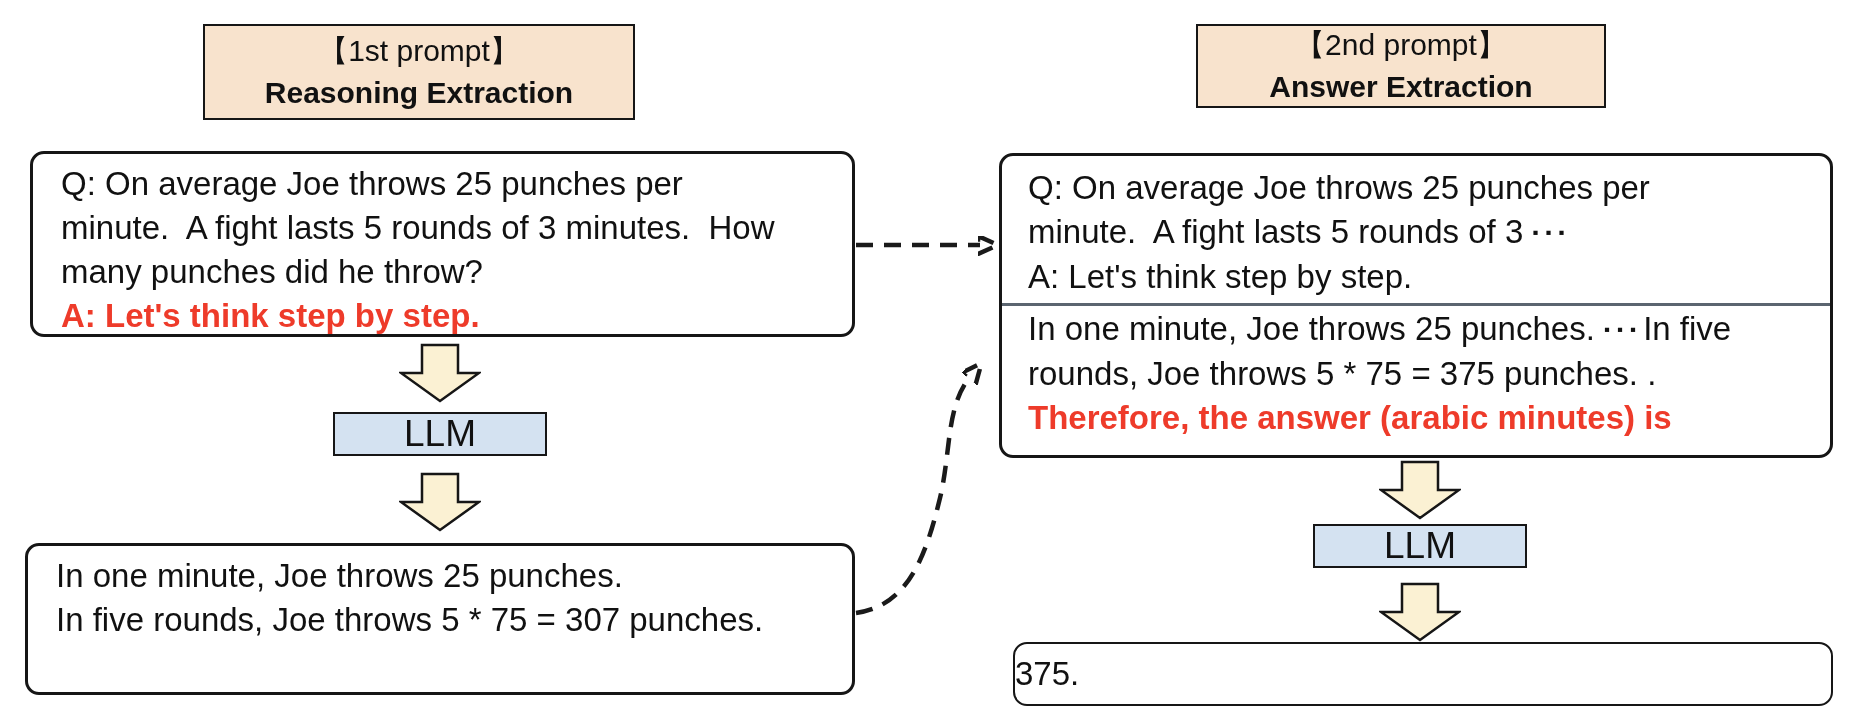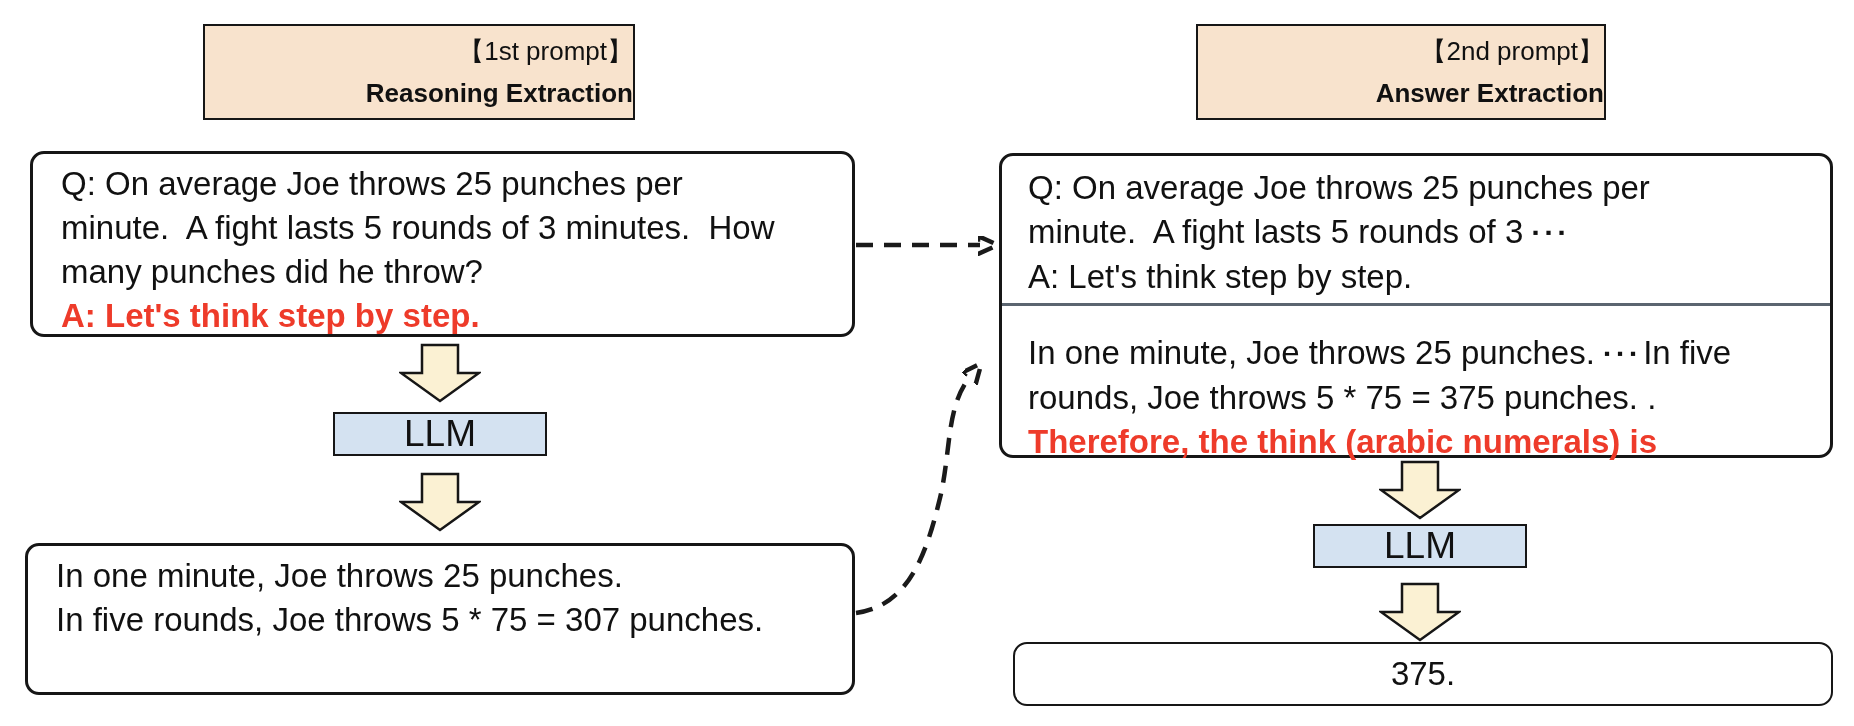--- a/index.html
+++ b/index.html
@@ -20,30 +20,30 @@
     color: #111111;
     overflow: hidden;
   }
   .hdr {
     position: absolute;
     box-sizing: border-box;
     background: var(--peach);
     border: 2.5px solid var(--border);
     display: flex;
     flex-direction: column;
-    align-items: flex-end;
+    align-items: center;
     justify-content: center;
     text-align: center;
-    font-size: 26px;
+    font-size: 30px;
     line-height: 42px;
     z-index: 2;
   }
   .hdr .b { font-weight: bold; }
   #hdr1 { left: 203px; top: 24px; width: 432px; height: 96px; }
-  #hdr2 { left: 1196px; top: 24px; width: 410px; height: 96px; }
+  #hdr2 { left: 1196px; top: 24px; width: 410px; height: 84px; }
 
   .rbox {
     position: absolute;
     box-sizing: border-box;
     background: #ffffff;
     border: 3px solid var(--border);
     border-radius: 14px;
     z-index: 2;
   }
   .tline { white-space: pre; font-size: 33px; line-height: 44px; }
@@ -59,27 +59,27 @@
 
   #p2box  { left: 999px; top: 153px; width: 834px; height: 305px; padding: 0; }
   #p2box .sec1 {
     box-sizing: border-box;
     height: 150px;
     padding: 10px 22px 0 26px;
     border-bottom: 3px solid var(--divider);
   }
   #p2box .sec2 {
     box-sizing: border-box;
-    padding: 25px 22px 0 26px;
+    padding: 1px 22px 0 26px;
   }
 
   #ansbox {
     left: 1013px; top: 642px; width: 820px; height: 64px;
     border-radius: 14px;
-    display: flex; align-items: center; justify-content: center;
+    display: flex; align-items: center; justify-content: flex-start;
     font-size: 33px;
     border-width: 2.5px;
   }
 
   .llm {
     position: absolute;
     box-sizing: border-box;
     width: 214px; height: 44px;
     background: var(--blue);
     border: 2.5px solid var(--border);
@@ -161,21 +161,21 @@
 
   <div class="rbox" id="p2box">
     <div class="sec1">
       <div class="tline">Q: On average Joe throws 25 punches per</div>
       <div class="tline"><span>minute.  A fight lasts 5 rounds of 3 </span><span class="dots">▪▪▪</span></div>
       <div class="tline">A: Let's think step by step.</div>
     </div>
     <div class="sec2">
       <div class="tline"><span>In one minute, Joe throws 25 punches. </span><span class="dots">▪▪▪</span><span>In five</span></div>
       <div class="tline">rounds, Joe throws 5 * 75 = 375 punches. .</div>
-      <div class="tline red">Therefore, the think (arabic numerals) is</div>
+      <div class="tline red">Therefore, the answer (arabic minutes) is</div>
     </div>
   </div>
 
   <svg class="blockarrow" id="barr3" width="82" height="60" viewBox="0 0 82 60">
     <polygon points="23,2 59,2 59,30 80,30 41,58 2,30 23,30"></polygon>
   </svg>
 
   <div class="llm" id="llm2">
     <span>LLM</span>
   </div>

